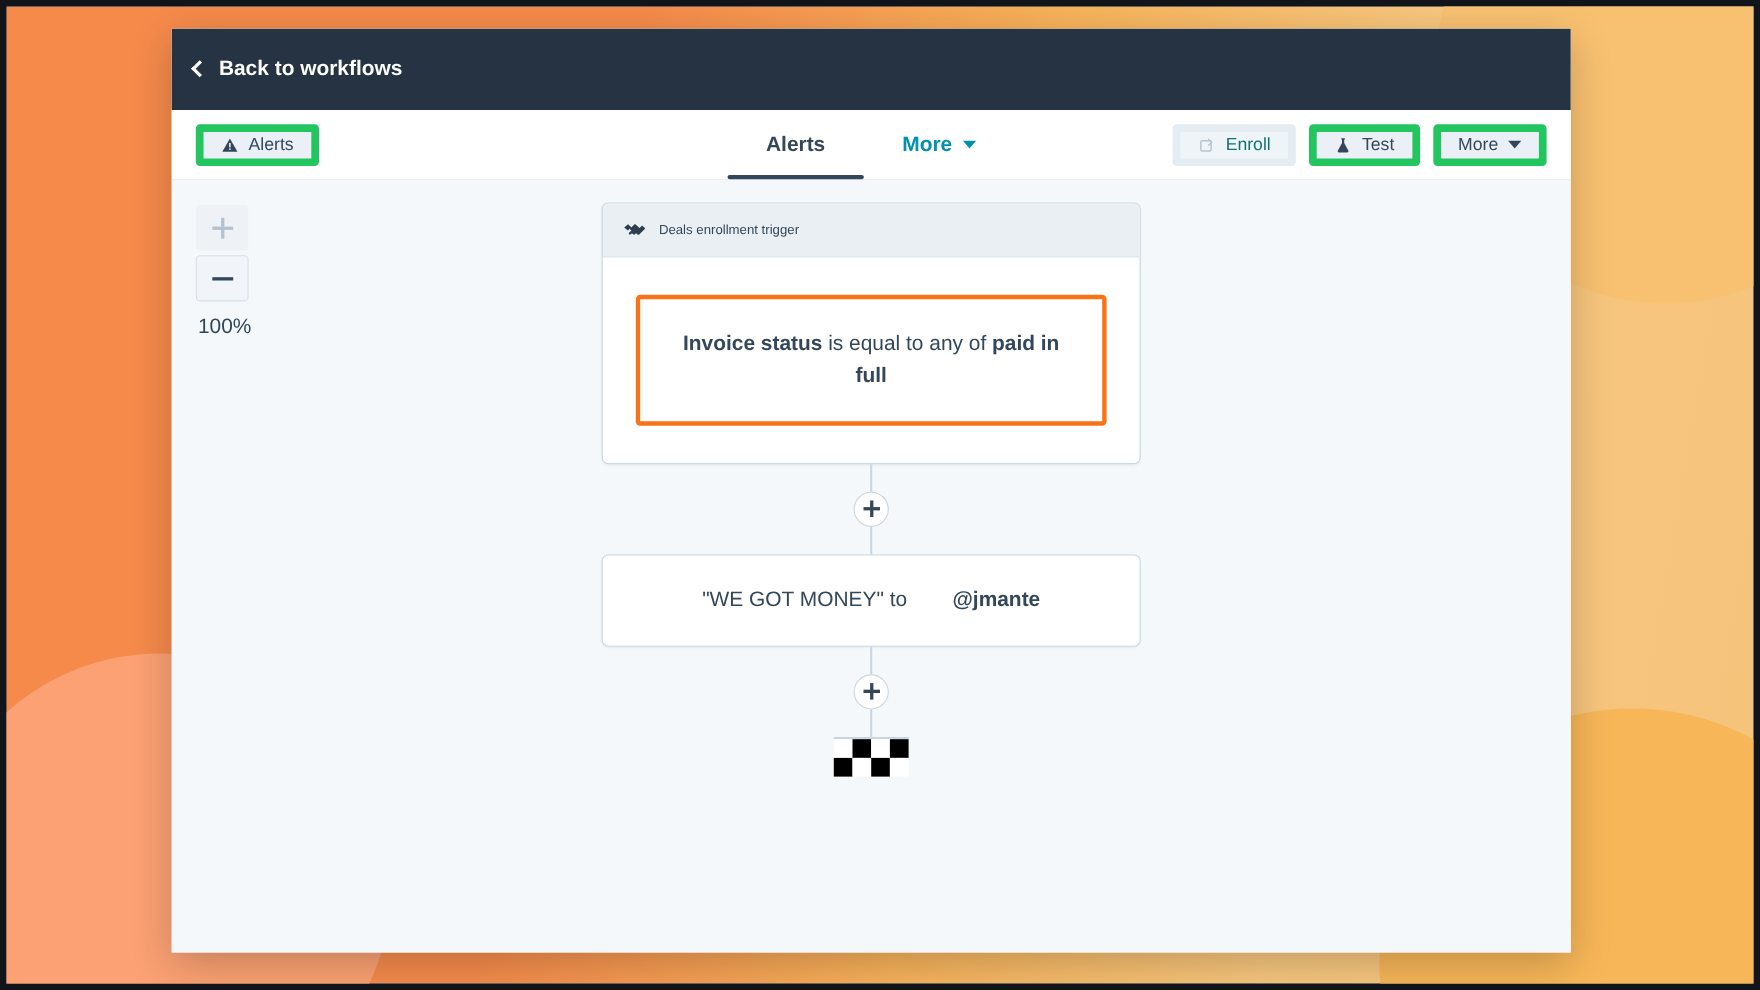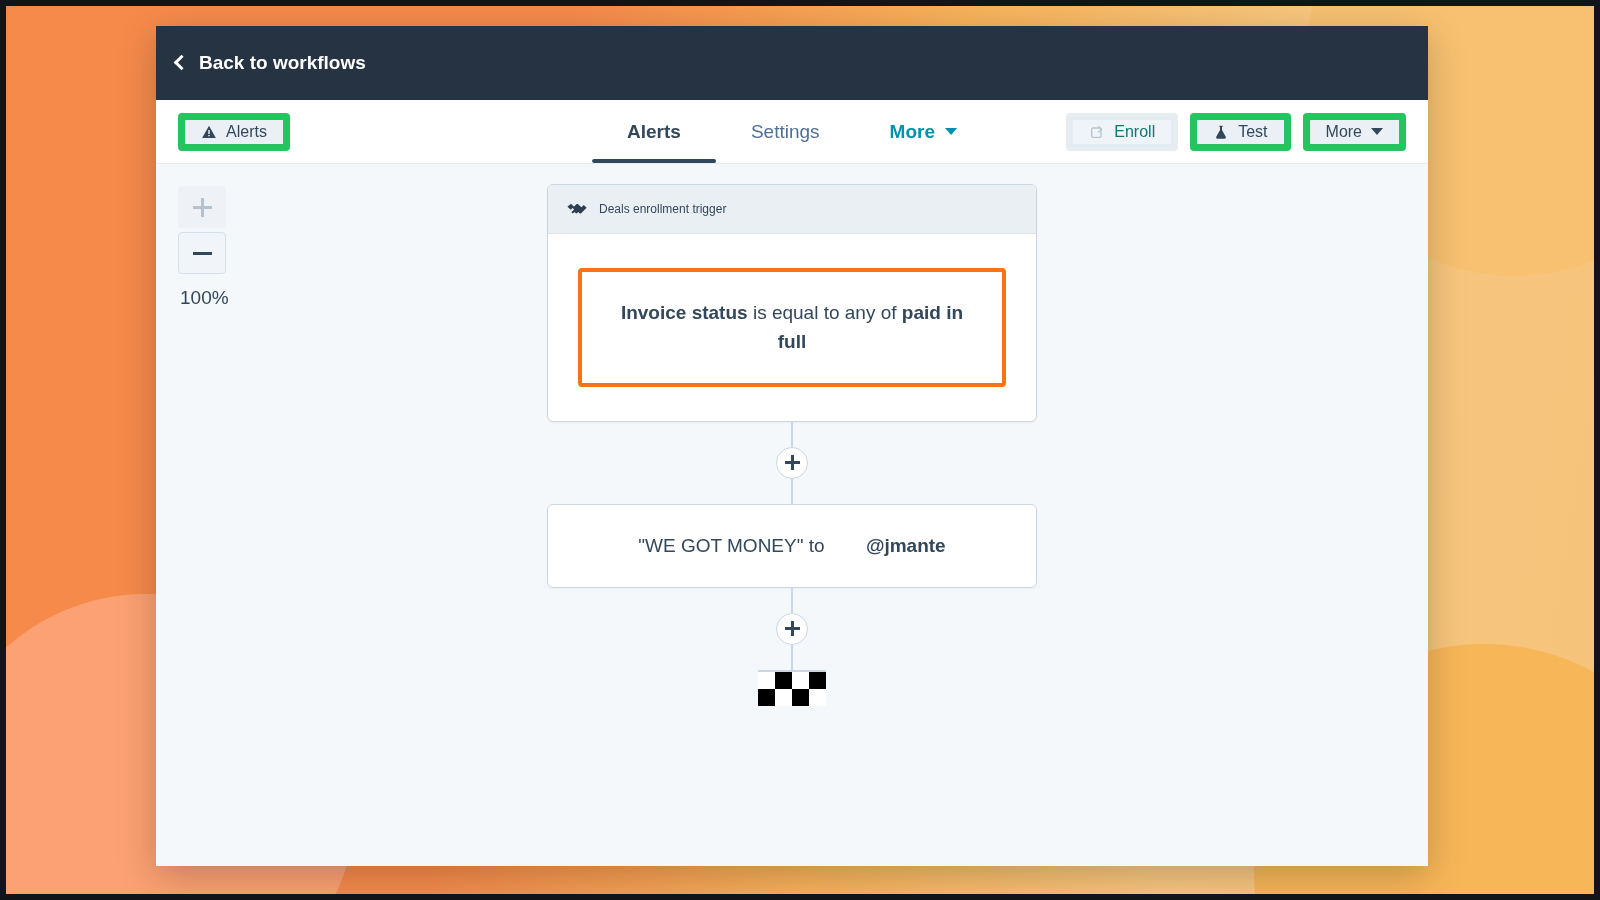--- a/index.html
+++ b/index.html
@@ -400,23 +400,20 @@
             <rect x="11" y="9" width="2" height="6" fill="#ffffff"></rect>
             <rect x="11" y="16.4" width="2" height="2" fill="#ffffff"></rect>
           </svg>
         </span>
         <span>Alerts</span>
       </button>
 
       <div id="tabs">
         <div class="tab active">
           <span>Alerts</span>
-        </div>
-        <div class="tab">
-          <span>Settings</span>
         </div>
         <div class="tab more">
           <span>More</span>
           <span class="caret"></span>
         </div>
       </div>
 
       <div id="toolbar-right">
         <button class="ghost-btn disabled">
           <span>

